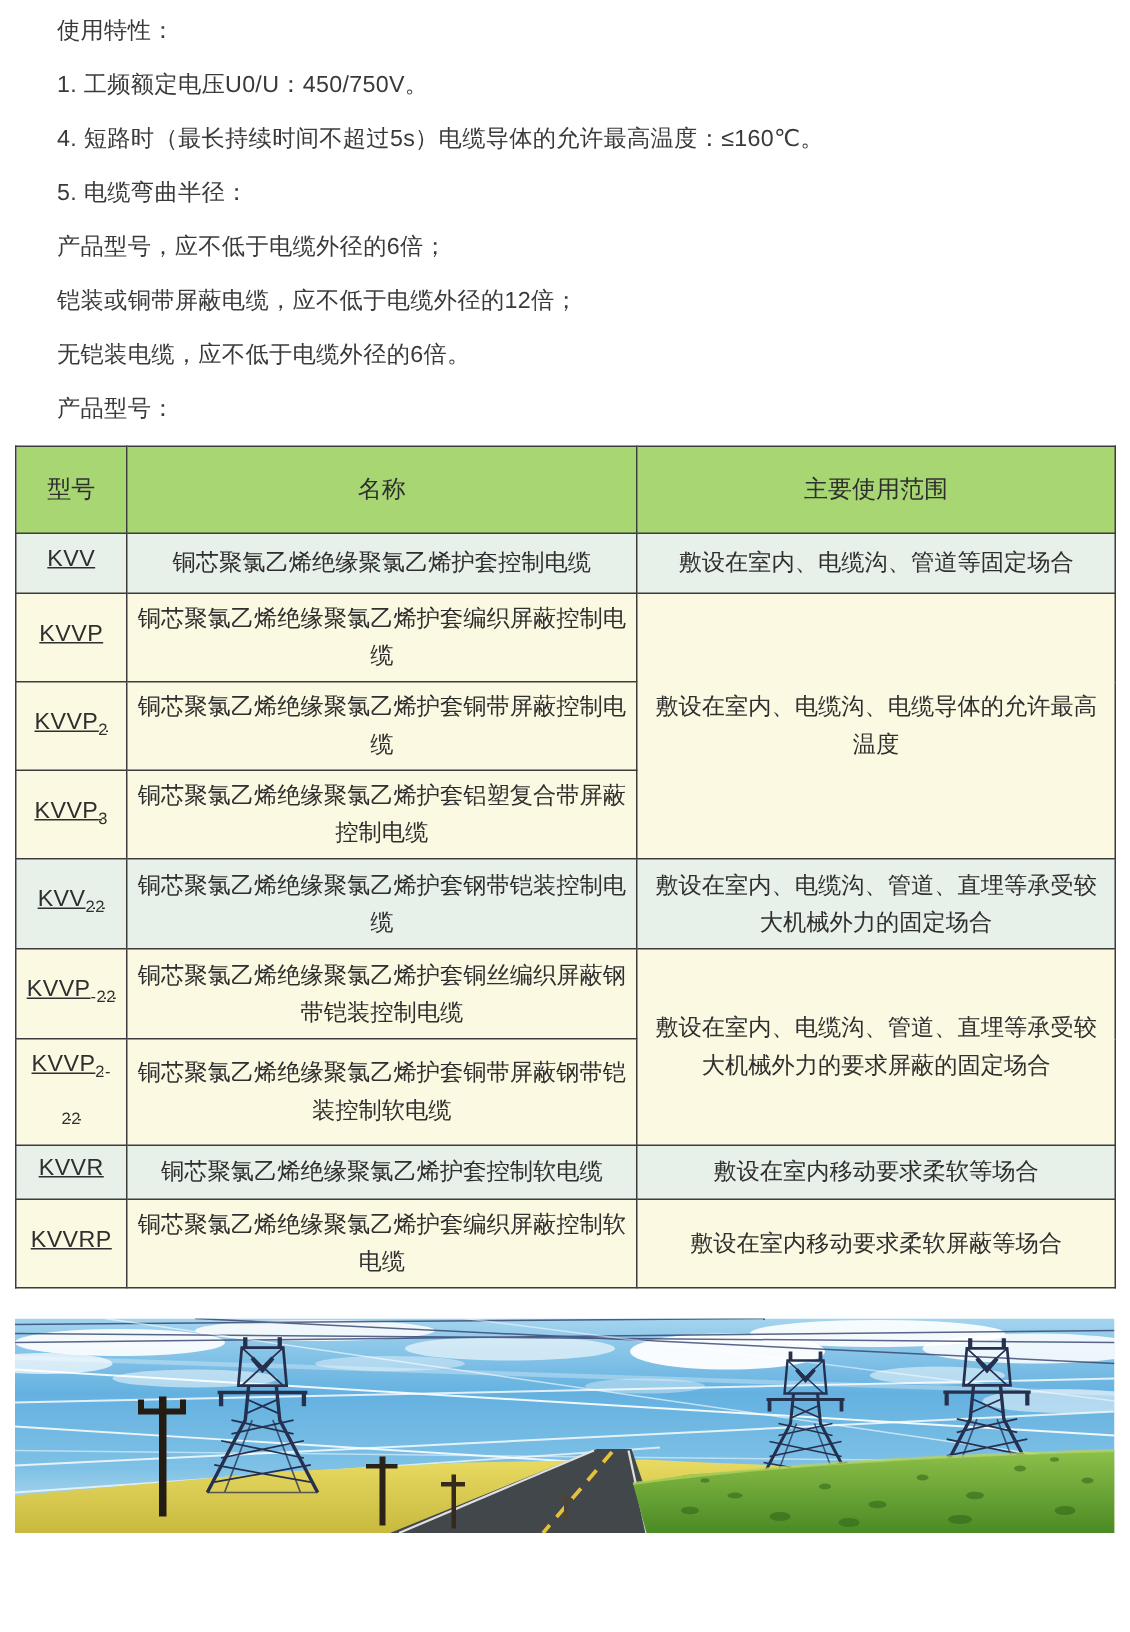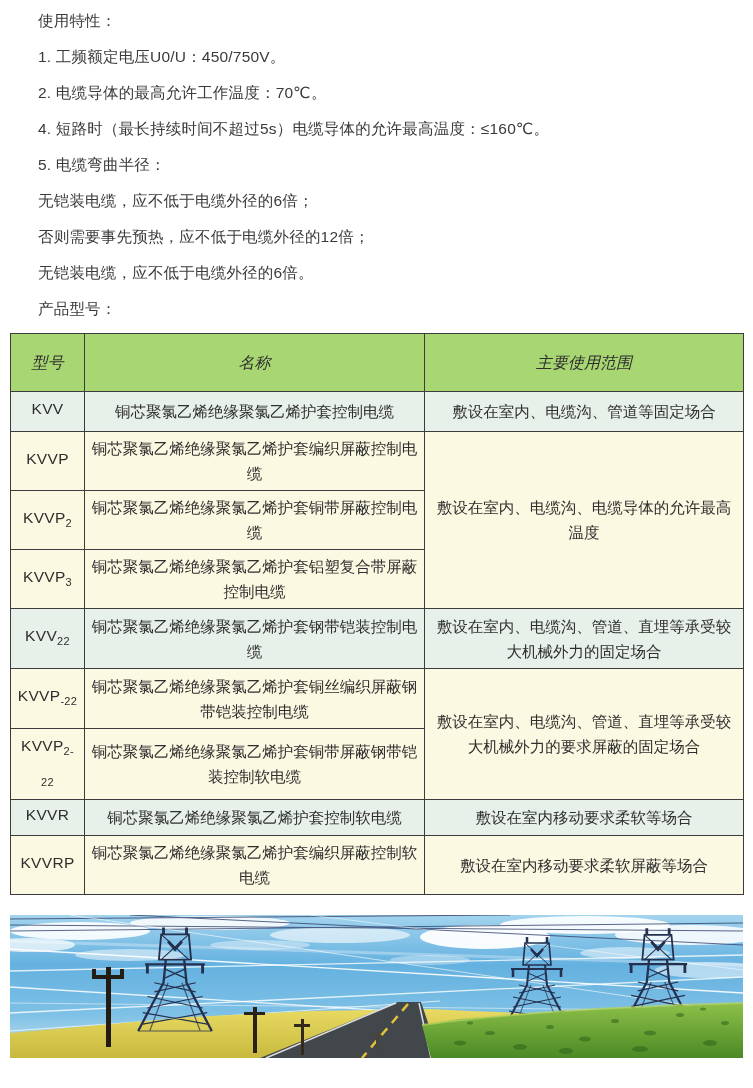--- a/index.html
+++ b/index.html
@@ -38,48 +38,46 @@
     color:#2f2f2f;
   }
   col.c-model { width:74px; }
   col.c-name  { width:340px; }
   col.c-usage { width:319px; }
   table.products th {
     background:#a7d672;
     height:58px;
     font-weight:400;
     font-size:16px;
-    font-style:italic;
   }
   tr.mint  > td { background:#e8f0ea; }
   tr.yellow> td { background:#fcf9e2; }
-  td.model { font-size:16.5px; letter-spacing:0.3px; }
+  td.model { font-size:16.5px; letter-spacing:0.3px;text-decoration:underline; }
   td.model sub { font-size:11px; }
   tr.tall > td { height:52px; }
   tr.short> td { height:40px; }
   tr.taller > td { height:60px; }
   tr.shortest > td { height:32px; padding-top:2px; padding-bottom:2px;margin-top:48px; }
 
   
   .photo-wrap { margin:20px 10px 0 10px; width:733px; height:143px; }
   .photo-wrap svg { display:block; }
 </style>
 </head>
 <body>
 
 <div class="page">
 
   <div class="intro">
     <p>使用特性：</p>
     <p>1. 工频额定电压U0/U：450/750V。</p>
-    <p>2. 电缆导体的最高允许工作温度：70℃。</p>
     <p>4. 短路时（最长持续时间不超过5s）电缆导体的允许最高温度：≤160℃。</p>
     <p>5. 电缆弯曲半径：</p>
-    <p>无铠装电缆，应不低于电缆外径的6倍；</p>
-    <p>否则需要事先预热，应不低于电缆外径的12倍；</p>
+    <p>产品型号，应不低于电缆外径的6倍；</p>
+    <p>铠装或铜带屏蔽电缆，应不低于电缆外径的12倍；</p>
     <p>无铠装电缆，应不低于电缆外径的6倍。</p>
     <p>产品型号：</p>
   </div>
 
   <table class="products">
     <colgroup>
         <col class="c-model">
         <col class="c-name">
         <col class="c-usage">
       </colgroup>

